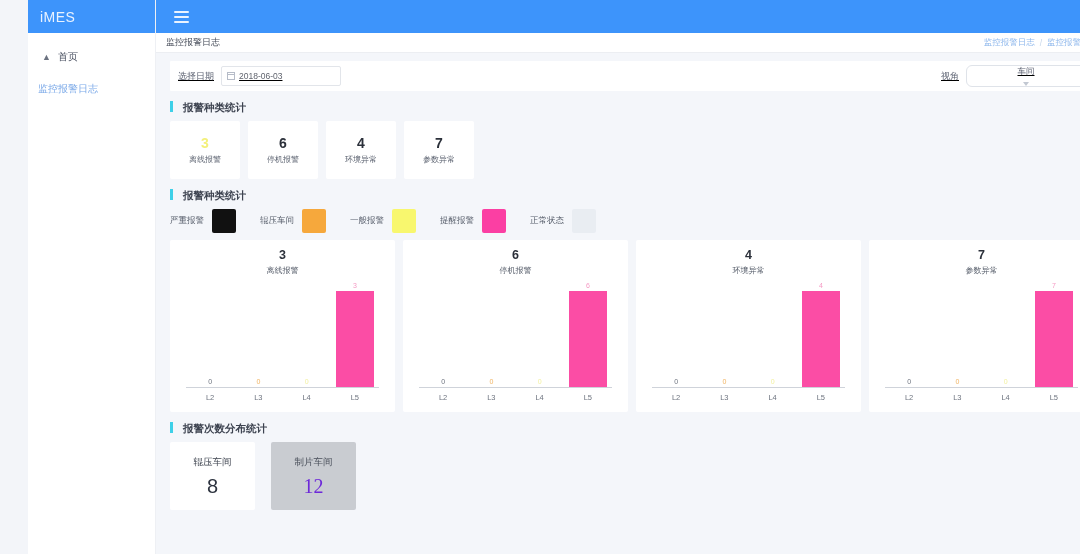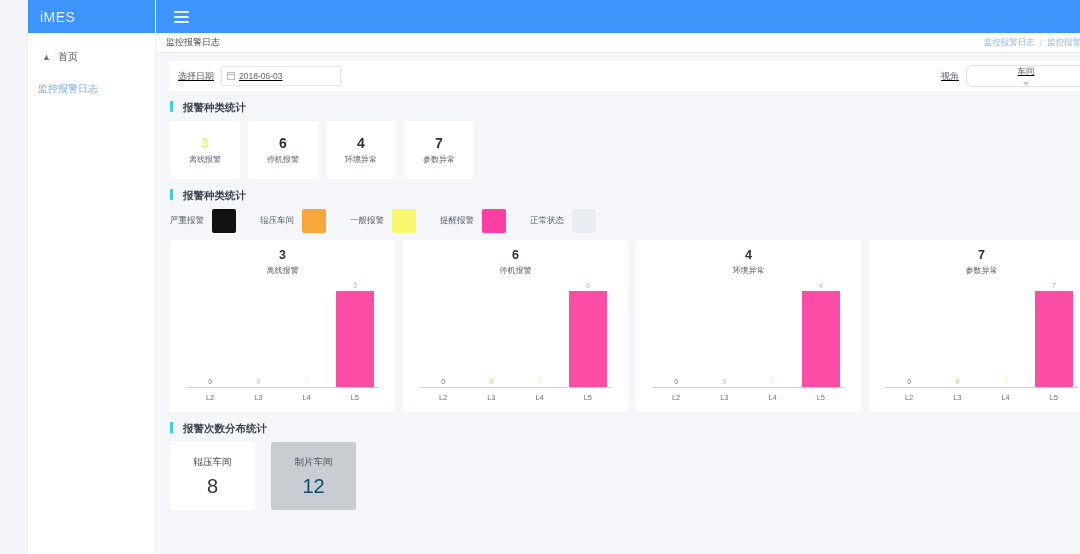--- a/index.html
+++ b/index.html
@@ -144,21 +144,21 @@
   .dist-row { display: flex; gap: 16px; }
   .dist-card {
     width: 85px; height: 68px; background: #fff;
     display: flex; flex-direction: column; align-items: center; justify-content: center;
     gap: 7px; cursor: pointer; border-radius: 2px;
   }
   .dist-card.active { background: #c9ccd1; }
   .dist-lab { font-size: 9.5px; color: #3f4550; }
   .dist-card.active .dist-lab { color: #4a505b; }
   .dist-num { font-size: 20px; color: #2e3440; line-height: 1; }
-  .dist-card.active .dist-num { color: #0c4a6e; }
+  .dist-card.active .dist-num { color: #6d28d9; font-family: Liberation Serif, serif; }
 
   
   .vscroll {
     position: absolute; right: 0; top: 53px; width: 9px; height: 501px;
     background: #f0f1f4;
   }
   .vthumb {
     position: absolute; right: 1px; top: 157px; width: 7px; height: 100px;
     background: #c3c6cc; border-radius: 4px;
   }

